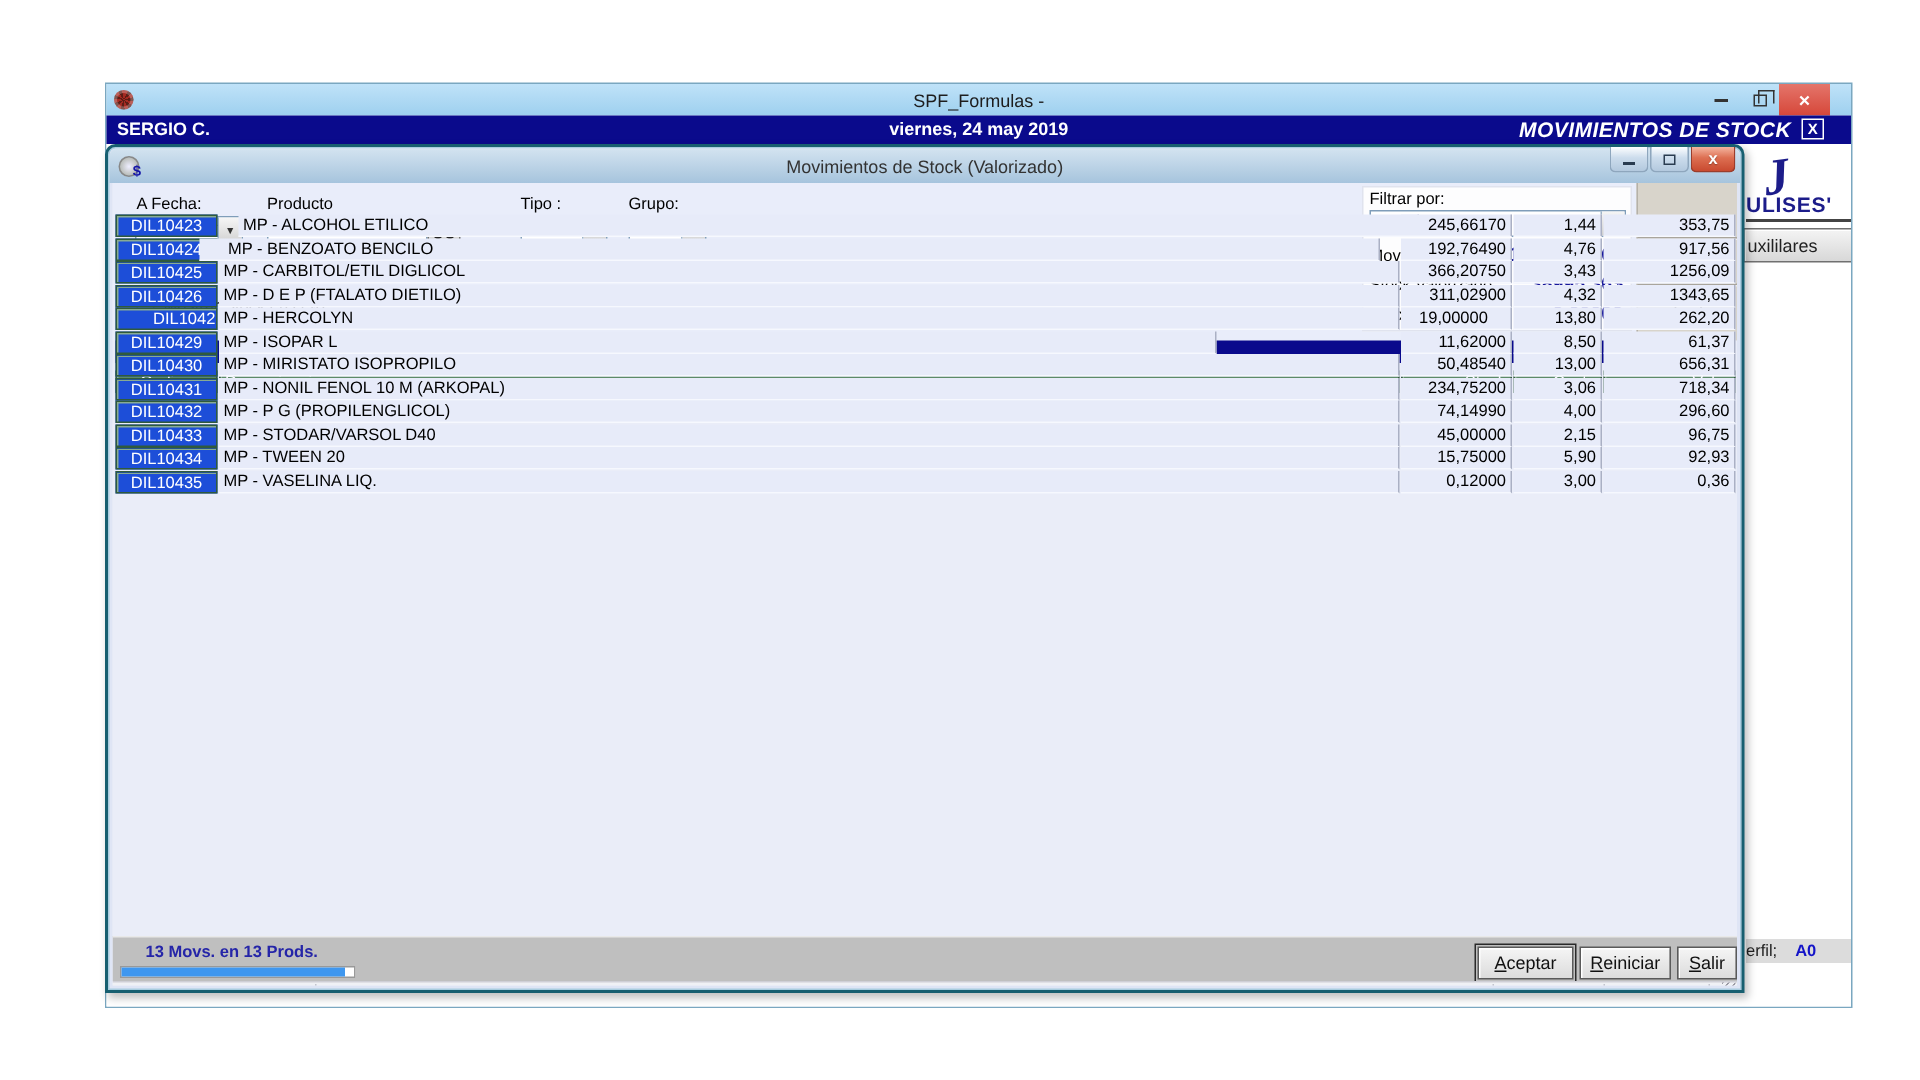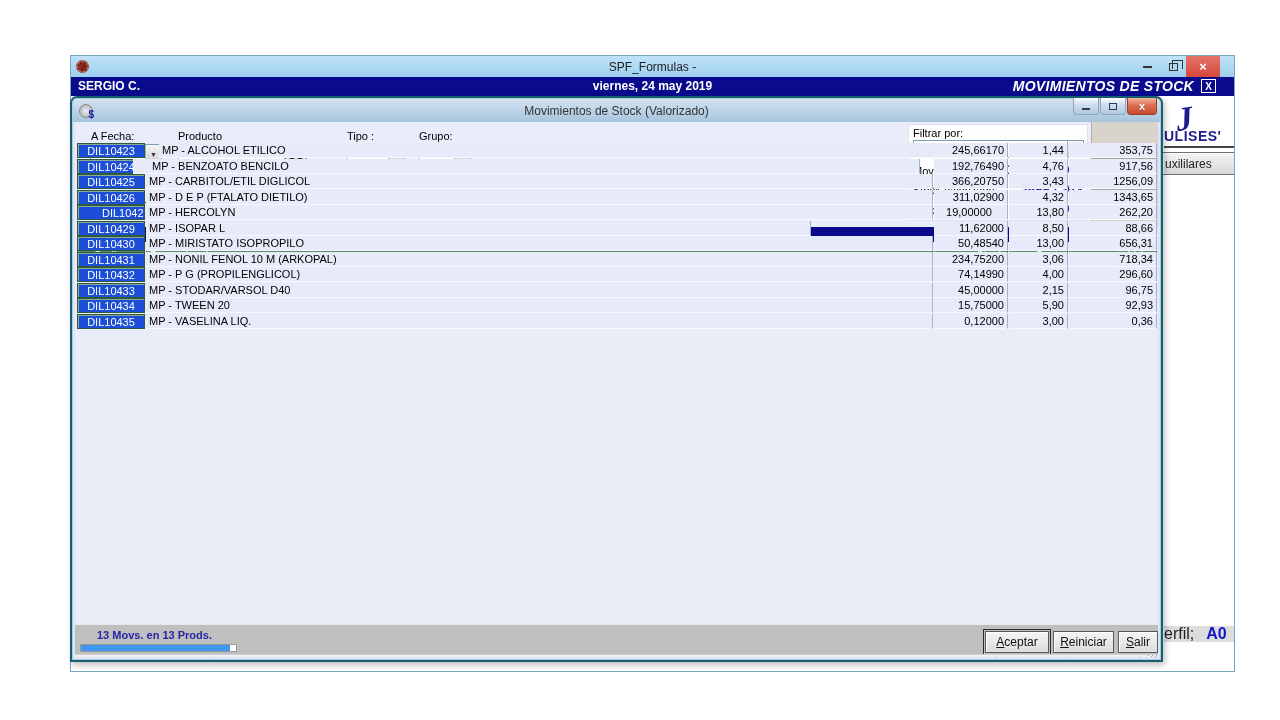--- a/index.html
+++ b/index.html
@@ -34,21 +34,21 @@
   
   #app-body{position:absolute;left:0;top:40px;right:0;bottom:0;background:#fff;overflow:hidden;}
   #ulises-j{position:absolute;left:1105px;top:4px;color:#1c1c8a;font-family:"Liberation Serif",serif;
             font-size:34px;font-weight:bold;font-style:italic;transform:rotate(-8deg);}
   #ulises-text{position:absolute;left:1093px;top:32px;color:#1c1c8a;font-size:14px;font-weight:bold;letter-spacing:.5px;}
   #ulises-line{position:absolute;left:1093px;top:50px;width:70px;height:2px;background:#444;}
   #aux-button{position:absolute;left:1091px;top:56px;width:74px;height:23px;background:linear-gradient(#f4f4f4,#d8d8d8);
               border:1px solid #707070;box-shadow:inset 1px 1px 0 #fff;font-size:12px;color:#222;
               display:flex;align-items:center;padding-left:2px;}
   #perfil-strip{position:absolute;left:1093px;top:530px;width:72px;height:16px;background:#dcdcdc;
-                font-size:16px;color:#222;display:flex;align-items:center;}
+                font-size:11px;color:#222;display:flex;align-items:center;}
   #perfil-strip .val{color:#1414c8;font-weight:bold;margin-left:12px;}
 
   
   #dialog{position:absolute;left:70px;top:96px;width:1093px;height:566px;
           border:2px solid #175f70;border-radius:7px 7px 0 0;
           box-shadow:inset 0 0 0 1px #a9cde0, 2px 3px 6px rgba(0,0,0,.25);background:#dfe5f5;}
   #dlg-titlebar{position:absolute;left:1px;top:1px;right:1px;height:23px;border-radius:5px 5px 0 0;
                 background:linear-gradient(#d3e3f0,#a6c4dd);display:flex;align-items:center;}
   #dlg-icon{width:14px;height:14px;margin-left:6px;border-radius:50%;background:radial-gradient(#eef,#b9bdb9 70%,#777);
             border:1px solid #888;position:relative;}
@@ -299,21 +299,21 @@
           <div class="tcell " style="left: 69px; width: 787px; padding-left: 3px;">MP - HERCOLYN</div>
           <div class="tcell num" style="left: 857px; width: 74px; text-align: center;">19,00000</div>
           <div class="tcell num" style="left: 932px; width: 59px;">13,80</div>
           <div class="tcell num" style="left: 992px; width: 88px;">262,20</div>
         </div>
         <div class="trow">
           <div class="tcell code" style="left: 0px; width: 68px;">DIL10429</div>
           <div class="tcell " style="left: 69px; width: 665px; padding-left: 3px;">MP - ISOPAR L</div>
           <div class="tcell num" style="left: 857px; width: 74px;">11,62000</div>
           <div class="tcell num" style="left: 932px; width: 59px;">8,50</div>
-          <div class="tcell num" style="left: 992px; width: 88px;">88,66</div>
+          <div class="tcell num" style="left: 992px; width: 88px;">61,37</div>
         </div>
         <div class="trow">
           <div class="tcell code" style="left: 0px; width: 68px;">DIL10430</div>
           <div class="tcell " style="left: 69px; width: 787px; padding-left: 3px;">MP - MIRISTATO ISOPROPILO</div>
           <div class="tcell num" style="left: 857px; width: 74px;">50,48540</div>
           <div class="tcell num" style="left: 932px; width: 59px;">13,00</div>
           <div class="tcell num" style="left: 992px; width: 88px;">656,31</div>
         </div>
         <div class="trow">
           <div class="tcell code" style="left: 0px; width: 68px;">DIL10431</div>

